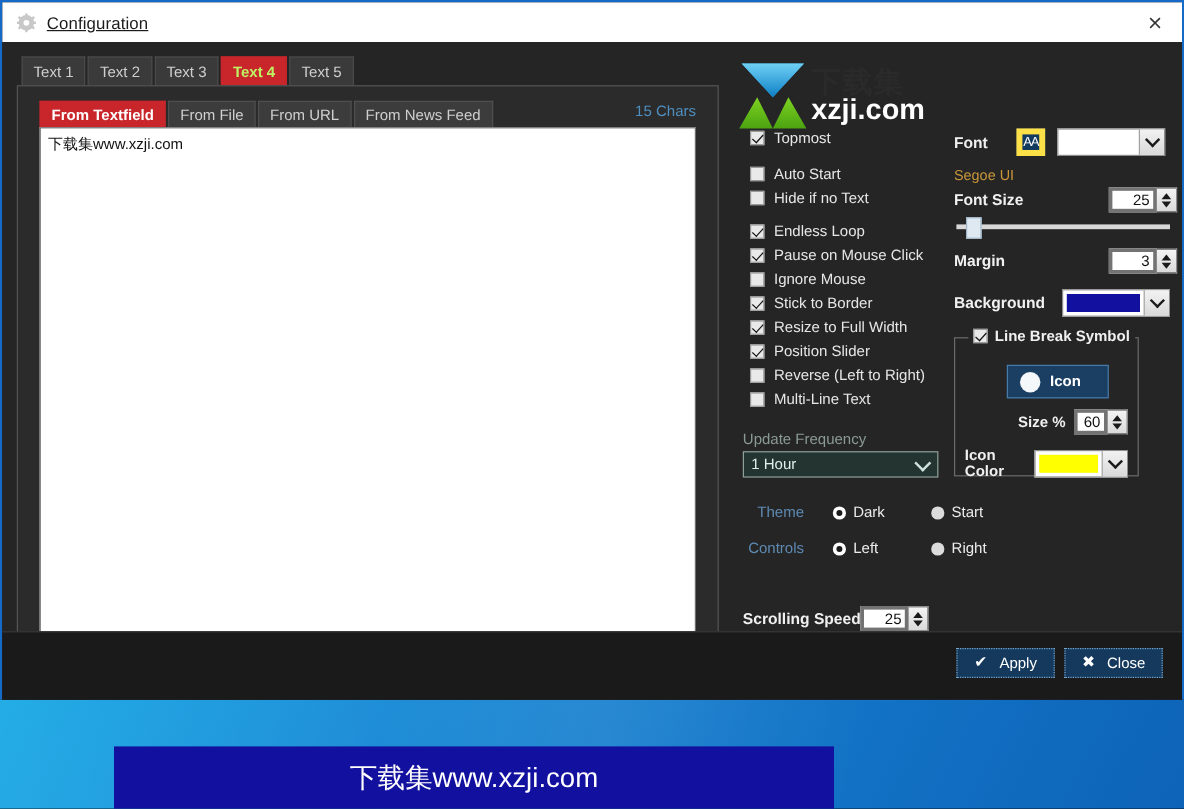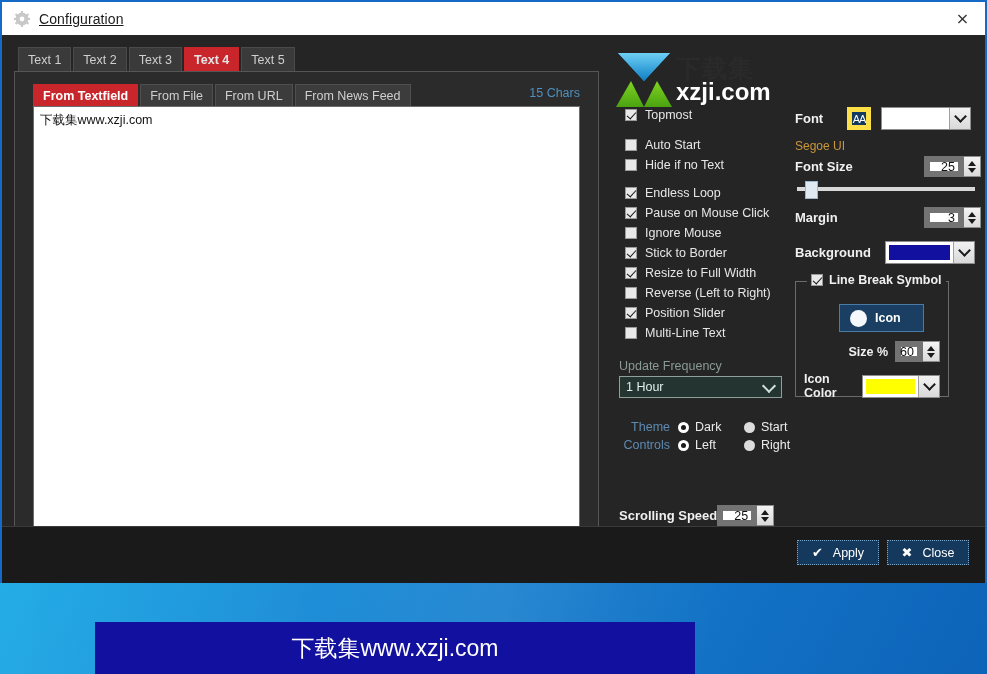--- a/index.html
+++ b/index.html
@@ -47,21 +47,21 @@
   
   .left-pane{position:absolute;left:0;top:0;width:610px;height:548px;background:#252526;}
 
   .outer-tabs{position:absolute;left:16px;top:12px;display:flex;gap:2px;}
   .otab{
     height:25px;min-width:44px;padding:0 9px;
     display:flex;align-items:center;justify-content:center;
     background:#3a3a3a;color:#cfcfcf;font-size:12.5px;
     border:1px solid #4a4a4a;border-bottom:none;box-sizing:border-box;
   }
-  .otab.active{background:#c9262b;color:#e5e5e5;border-color:#c9262b;font-weight:bold;}
+  .otab.active{background:#c9262b;color:#bef264;border-color:#c9262b;font-weight:bold;}
 
   .group-box{
     position:absolute;left:12px;top:36px;width:585px;height:487px;
     border:1px solid #555;background:#2b2b2b;box-sizing:border-box;
   }
   .inner-tabs{position:absolute;left:18px;top:12px;display:flex;gap:2px;}
   .itab{
     height:23px;padding:0 9px;display:flex;align-items:center;justify-content:center;
     background:#3c3c3c;color:#cfcfcf;font-size:12.5px;
     border:1px solid #4f4f4f;border-bottom:none;box-sizing:border-box;
@@ -98,21 +98,21 @@
     position:relative;width:163px;height:22px;background:#243430;
     border:1px solid #8f9f9a;box-sizing:border-box;display:flex;align-items:center;
   }
   .combo .cval{font-size:12.5px;color:#dff0ea;padding-left:6px;}
   .combo .carr{
     position:absolute;right:7px;top:50%;transform:translateY(-60%);
     width:8px;height:8px;border:solid #cfe3dd;border-width:0 2px 2px 0;
     transform:translateY(-60%) rotate(45deg);
   }
 
-  .radio-grid{display:grid;grid-template-columns:58px 66px auto;row-gap:4px;align-items:center;}
+  .radio-grid{display:grid;grid-template-columns:58px 66px auto;row-gap:4px;align-items:center;gap:16px;}
   .radio-cap{font-size:12.5px;color:#5e8ab2;text-align:right;padding-right:8px;}
   .radio-item{display:flex;align-items:center;}
   .rad{
     width:11px;height:11px;border-radius:50%;background:#ffffff;margin-right:6px;flex:0 0 auto;
     position:relative;box-sizing:border-box;
   }
   .rad.on{background:#ffffff;border:3px solid #ffffff;}
   .rad.on:after{
     content:"";position:absolute;left:50%;top:50%;width:5px;height:5px;
     margin-left:-2.5px;margin-top:-2.5px;border-radius:50%;background:#1b1b1b;
@@ -137,21 +137,21 @@
     position:absolute;right:0;top:0;width:21px;height:100%;
     background:linear-gradient(#f2f2f2,#d9d9d9);border-left:1px solid #a0a0a0;
     display:flex;align-items:center;justify-content:center;box-sizing:border-box;
   }
   .cbtn .dn{width:7px;height:7px;border:solid #1a1a1a;border-width:0 2px 2px 0;transform:translateY(-2px) rotate(45deg);}
   .swatch{position:absolute;left:3px;top:3px;bottom:3px;right:24px;}
 
   .fontname{font-size:12px;color:#c9963a;margin-top:3px;}
 
   .spin{
-    position:relative;width:40px;height:21px;background:#fff;border:6px solid #737373;
+    position:relative;width:40px;height:21px;background:#fff;border:3px solid #737373;
     box-sizing:border-box;display:flex;align-items:center;justify-content:flex-end;
     padding-right:3px;font-size:12.5px;color:#111;
   }
   .spinbtns{
     width:17px;height:21px;background:linear-gradient(#f4f4f4,#dadada);
     border:1px solid #8d8d8d;border-left:none;box-sizing:border-box;
     display:flex;flex-direction:column;align-items:center;justify-content:center;gap:2px;
   }
   .spinbtns i{display:block;width:0;height:0;border-left:4px solid transparent;border-right:4px solid transparent;}
   .spinbtns i.up{border-bottom:5px solid #1a1a1a;}
@@ -316,26 +316,26 @@
           </div>
           <div class="chk-row">
             <span class="chk on"></span>
             <span class="chk-label">Stick to Border</span>
           </div>
           <div class="chk-row">
             <span class="chk on"></span>
             <span class="chk-label">Resize to Full Width</span>
           </div>
           <div class="chk-row">
+            <span class="chk on"></span>
+            <span class="chk-label">Position Slider</span>
+          </div>
+          <div class="chk-row">
             <span class="chk"></span>
             <span class="chk-label">Reverse (Left to Right)</span>
-          </div>
-          <div class="chk-row">
-            <span class="chk on"></span>
-            <span class="chk-label">Position Slider</span>
           </div>
           <div class="chk-row">
             <span class="chk"></span>
             <span class="chk-label">Multi-Line Text</span>
           </div>
         </div>
 
         <div style="position:absolute;left:4px;top:324px;">
           <div class="field-label">Update Frequency</div>
           <div class="combo">

